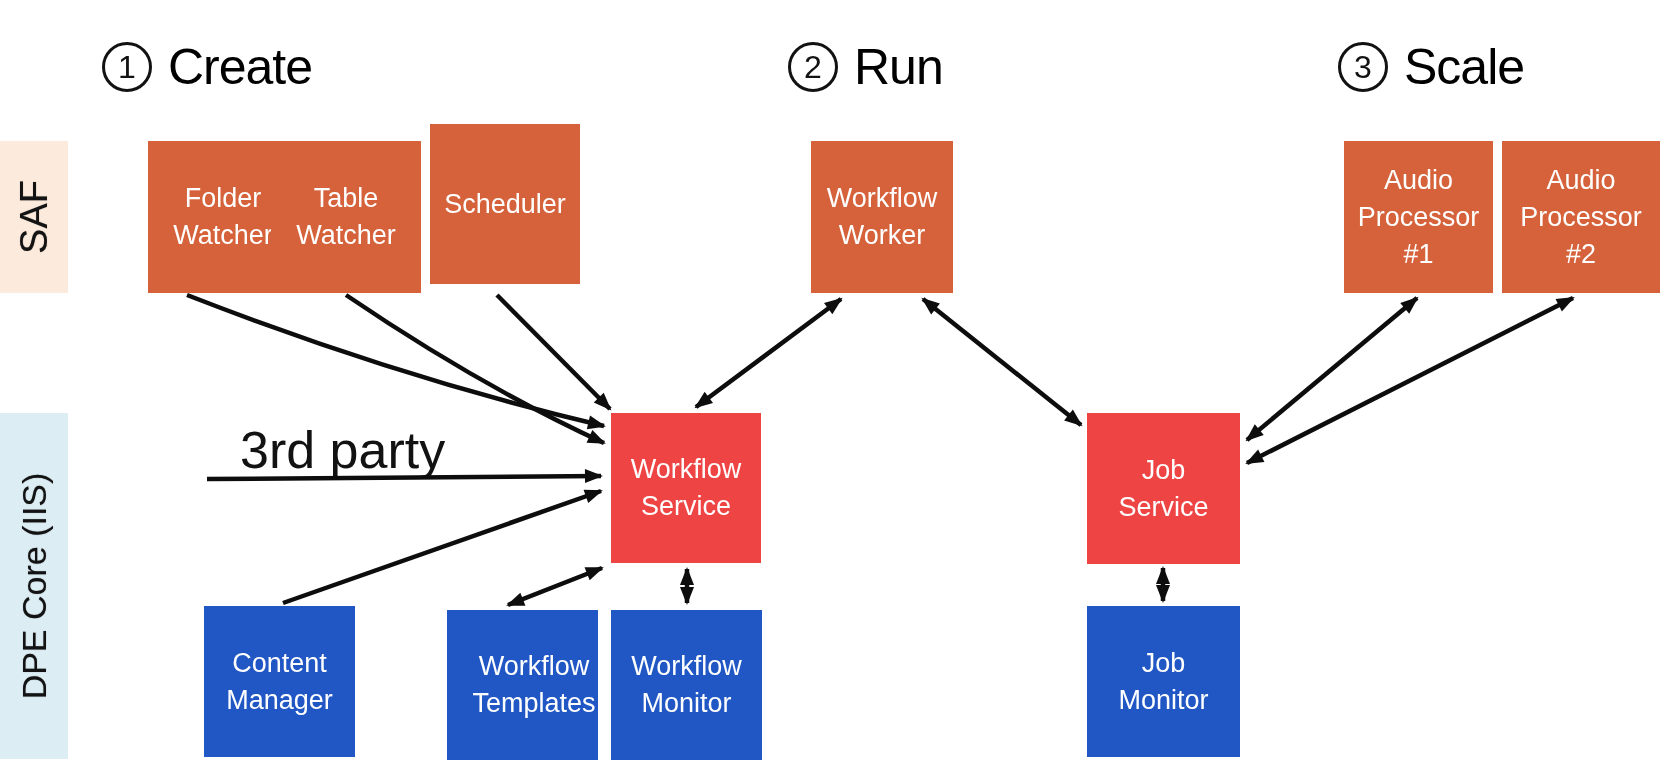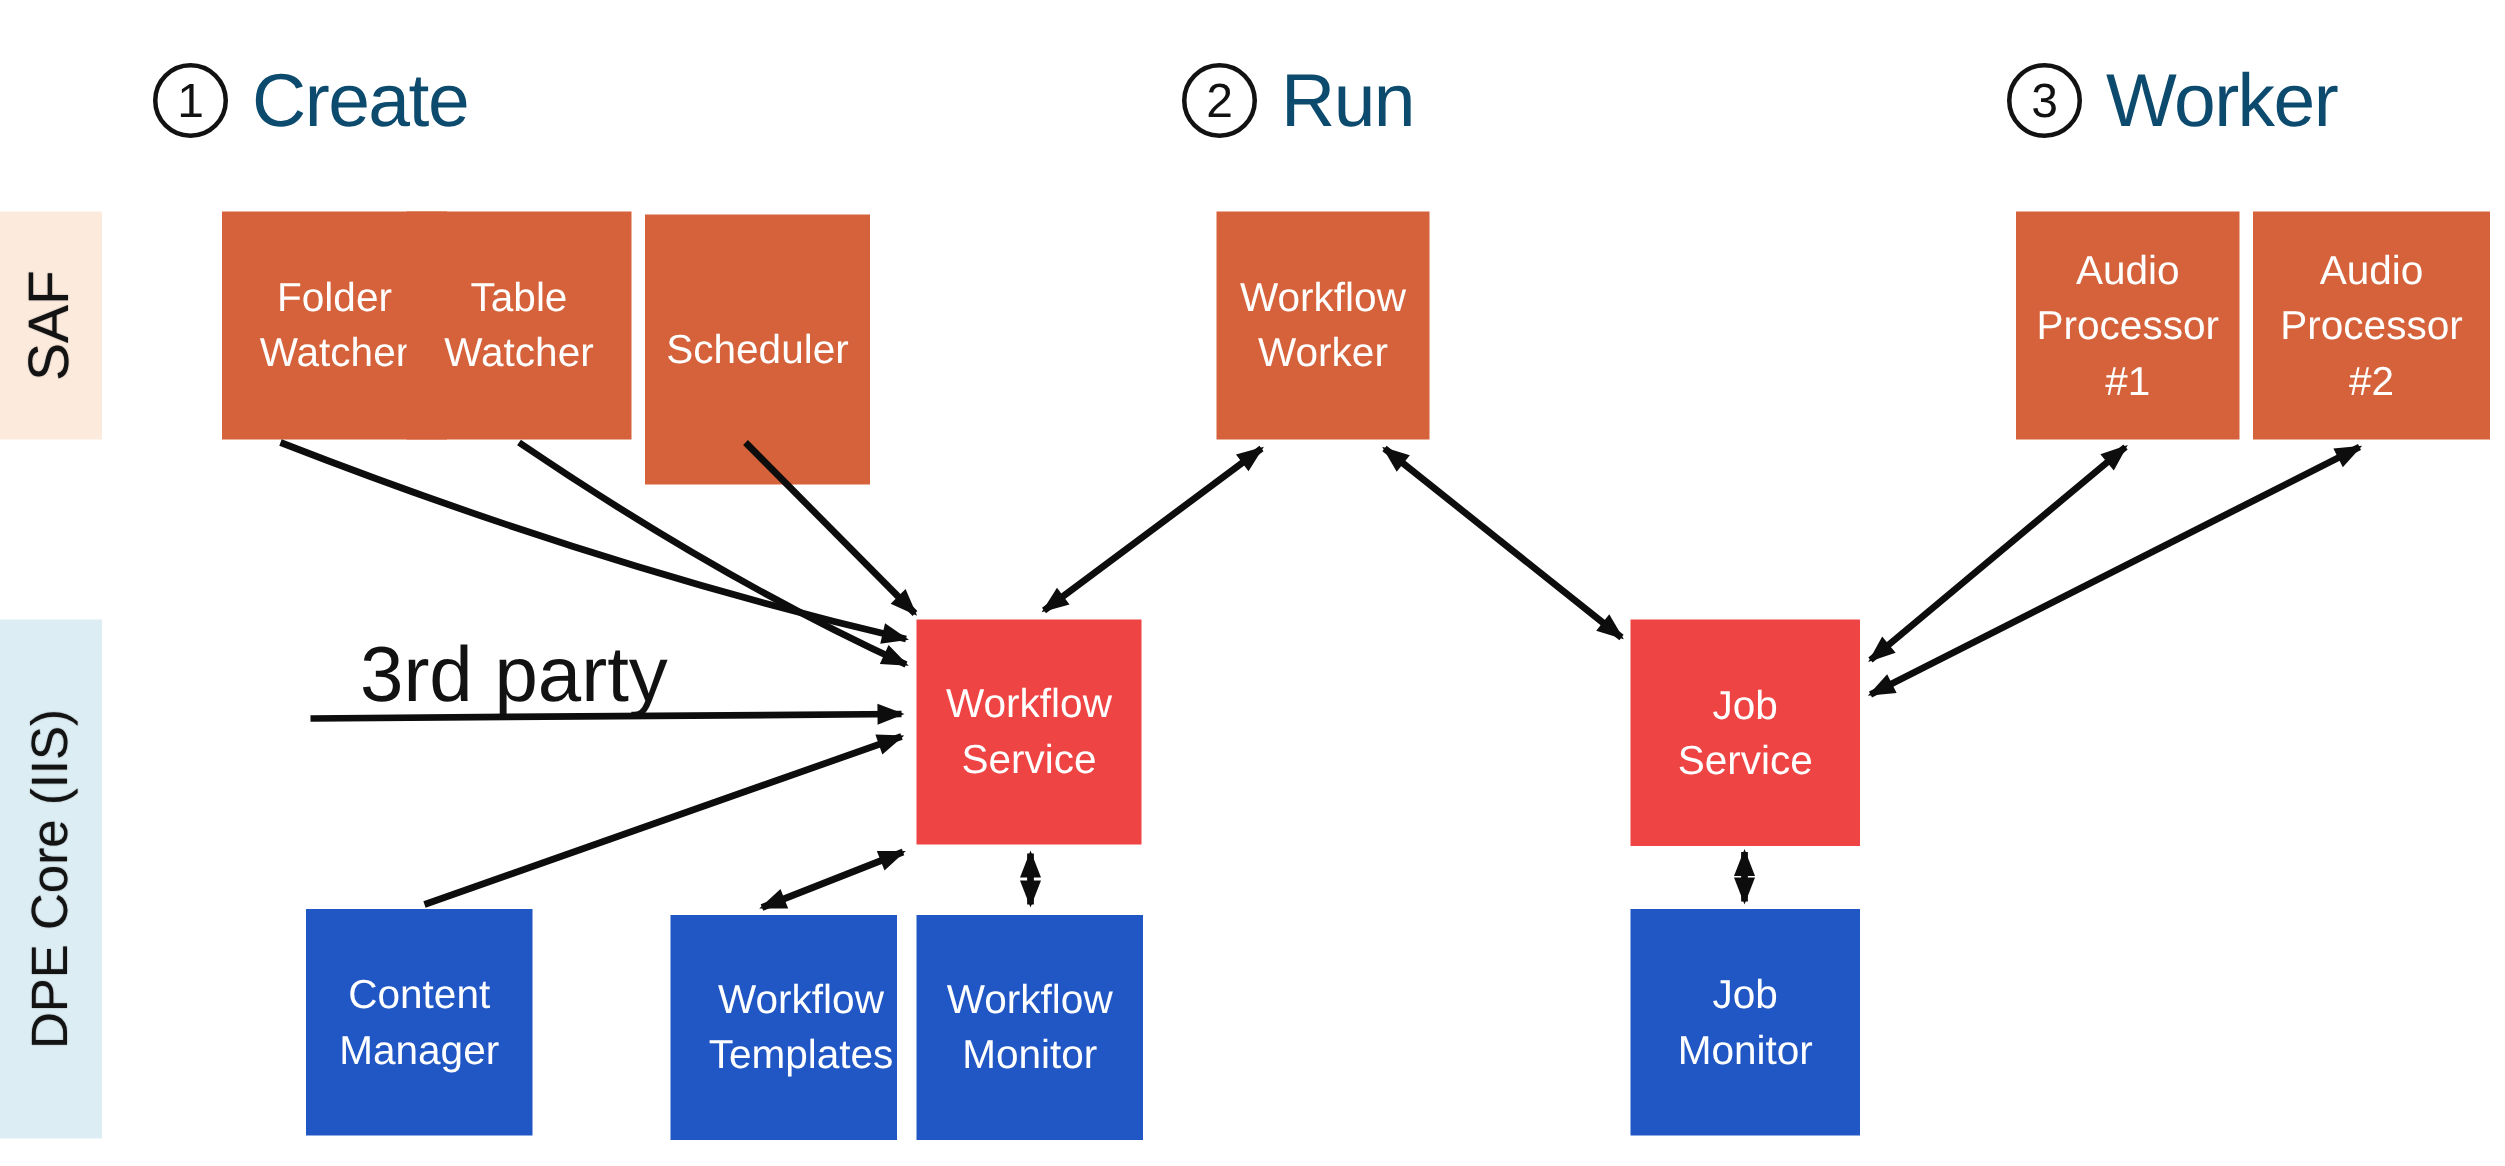--- a/index.html
+++ b/index.html
@@ -7,21 +7,21 @@
     position:relative;width:1670px;height:777px;background:#ffffff;overflow:hidden;
     font-family:"Liberation Sans","DejaVu Sans",sans-serif;
   }
   
   .step{position:absolute;display:flex;align-items:center;gap:16px;height:54px;}
   .step-circle{
     box-sizing:border-box;width:50px;height:50px;border:3px solid #121212;border-radius:50%;
     display:flex;align-items:center;justify-content:center;
     font-size:32px;color:#121212;line-height:1;
   }
-  .step-label{font-size:50px;color:#0c4a6e;letter-spacing:-1px;}
+  .step-label{font-size:50px;color:#000000;letter-spacing:-1px;}
   .step-1{left:102px;top:40px;}
   .step-2{left:788px;top:40px;}
   .step-3{left:1338px;top:40px;}
   
   .lane{position:absolute;left:0;width:68px;}
   .lane-saf{top:141px;height:152px;background:#FCEBDD;}
   .lane-dpe{top:413px;height:346px;background:#DCEDF4;}
   .lane-label{
     position:absolute;left:50%;top:50%;transform:translate(-50%,-50%) rotate(-90deg);
     white-space:nowrap;color:#131313;text-shadow:0 0 1px rgba(0,0,0,.45);
@@ -31,21 +31,21 @@
   
   .node{
     position:absolute;box-sizing:border-box;display:flex;align-items:center;justify-content:center;
     text-align:center;color:#ffffff;font-size:27px;line-height:37px;padding:0 10px;
   }
   .node--orange{background:#D5623A;}
   .node--sky{background:#ef4444;}
   .node--blue{background:#2057C4;}
   .n-folder{left:112px;top:141px;width:150px;height:152px;margin-left:36px;}
   .n-table{left:271px;top:141px;width:150px;height:152px;}
-  .n-sched{left:430px;top:143px;width:150px;height:180px;text-align:center;}
+  .n-sched{left:430px;top:124px;width:150px;height:160px;text-align:center;}
   .n-worker{left:811px;top:141px;width:142px;height:152px;}
   .n-ap1{left:1344px;top:141px;width:149px;height:152px;}
   .n-ap2{left:1502px;top:141px;width:158px;height:152px;}
   .n-wfsvc{left:611px;top:413px;width:150px;height:150px;}
   .n-jobsvc{left:1087px;top:413px;width:153px;height:151px;}
   .n-cm{left:204px;top:606px;width:151px;height:151px;}
   .n-wft{left:447px;top:610px;width:151px;height:150px;padding-left:33px;}
   .n-wfm{left:611px;top:610px;width:151px;height:150px;}
   .n-jobm{left:1087px;top:606px;width:153px;height:151px;}
   
@@ -69,21 +69,21 @@
   <div class="step step-1">
     <span class="step-circle">1</span>
     <span class="step-label">Create</span>
   </div>
   <div class="step step-2">
     <span class="step-circle">2</span>
     <span class="step-label">Run</span>
   </div>
   <div class="step step-3">
     <span class="step-circle">3</span>
-    <span class="step-label">Worker</span>
+    <span class="step-label">Scale</span>
   </div>
 
   <div class="node node--orange n-folder">Folder Watcher</div>
   <div class="node node--orange n-table">Table Watcher</div>
   <div class="node node--orange n-sched">Scheduler</div>
   <div class="node node--orange n-worker">Workflow Worker</div>
   <div class="node node--orange n-ap1">Audio Processor #1</div>
   <div class="node node--orange n-ap2">Audio Processor #2</div>
 
   <div class="node node--sky n-wfsvc">Workflow Service</div>

